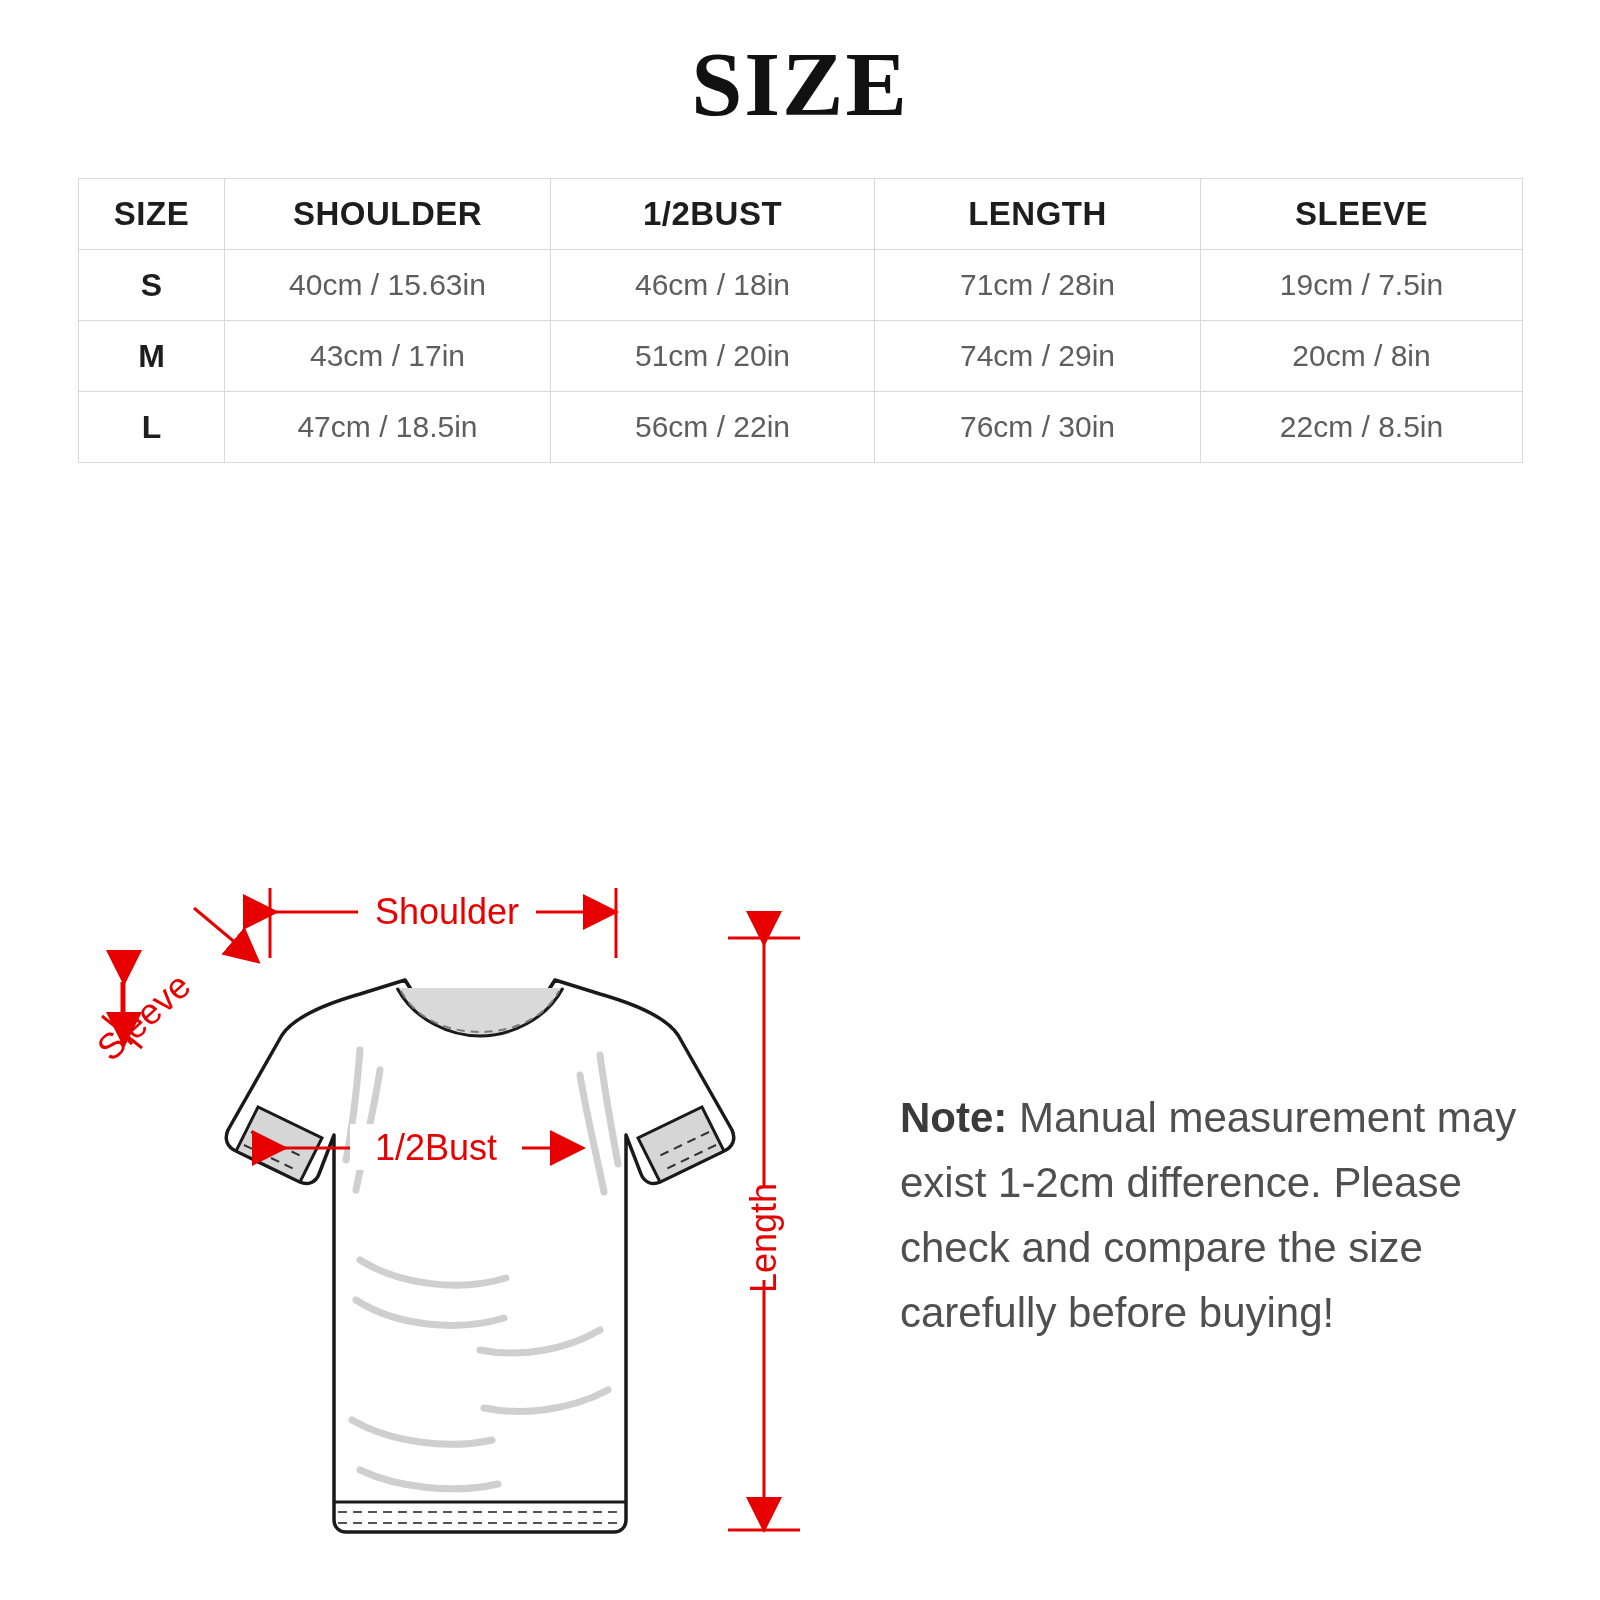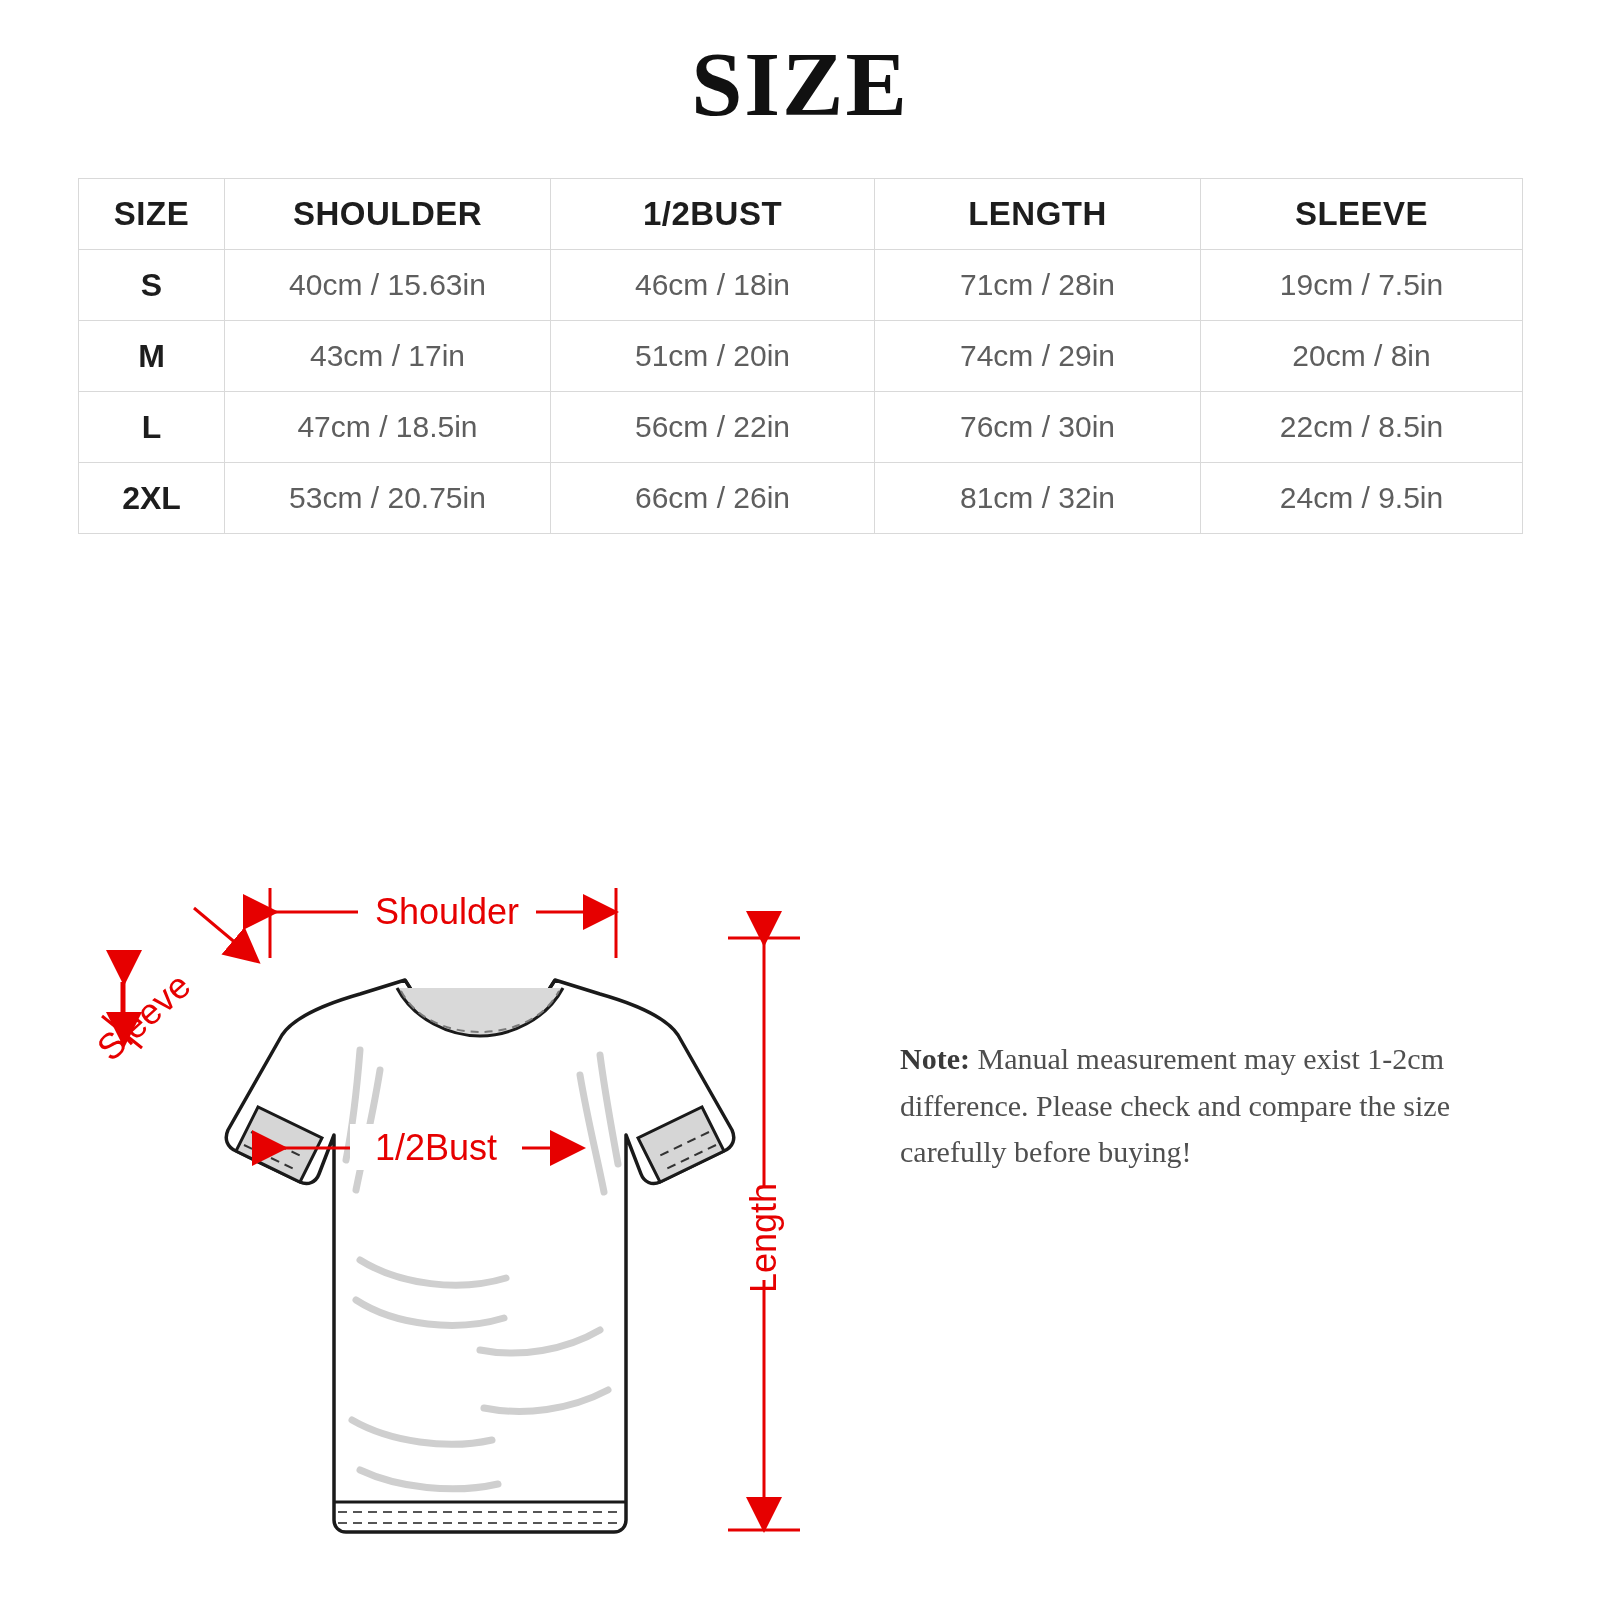--- a/index.html
+++ b/index.html
@@ -75,26 +75,26 @@
     left: 60px;
     width: 800px;
     height: 740px;
   }
   #diagram svg { display: block; }
 
   
   #note-block {
     position: absolute;
     left: 900px;
-    top: 1036px;
+    top: 1085px;
     width: 640px;
-    font-size: 30px;
+    font-size: 42px;
     line-height: 1.55;
     color: #4f4f4f;
-    font-family: Liberation Serif, serif;
+    font-family: Liberation Sans, sans-serif;
   }
   #note-block .note-label {
     font-weight: 700;
     color: #3a3a3a;
   }
 </style>
 </head>
 <body>
 
 <div id="page-title">SIZE</div>
@@ -130,27 +130,20 @@
       <td class="meas-cell">51cm / 20in</td>
       <td class="meas-cell">74cm / 29in</td>
       <td class="meas-cell">20cm / 8in</td>
     </tr>
     <tr>
       <td class="size-cell">L</td>
       <td class="meas-cell">47cm / 18.5in</td>
       <td class="meas-cell">56cm / 22in</td>
       <td class="meas-cell">76cm / 30in</td>
       <td class="meas-cell">22cm / 8.5in</td>
-    </tr>
-    <tr>
-      <td class="size-cell">2XL</td>
-      <td class="meas-cell">53cm / 20.75in</td>
-      <td class="meas-cell">66cm / 26in</td>
-      <td class="meas-cell">81cm / 32in</td>
-      <td class="meas-cell">24cm / 9.5in</td>
     </tr>
   </tbody>
 </table>
 
 <div id="diagram">
   <svg width="800" height="740" viewBox="0 0 800 740" xmlns="http://www.w3.org/2000/svg">
     <defs>
       <marker id="arrH" markerWidth="12" markerHeight="12" refX="10" refY="6" orient="auto">
         <path d="M0,0 L12,6 L0,12 Z" fill="#e60000"></path>
       </marker>

